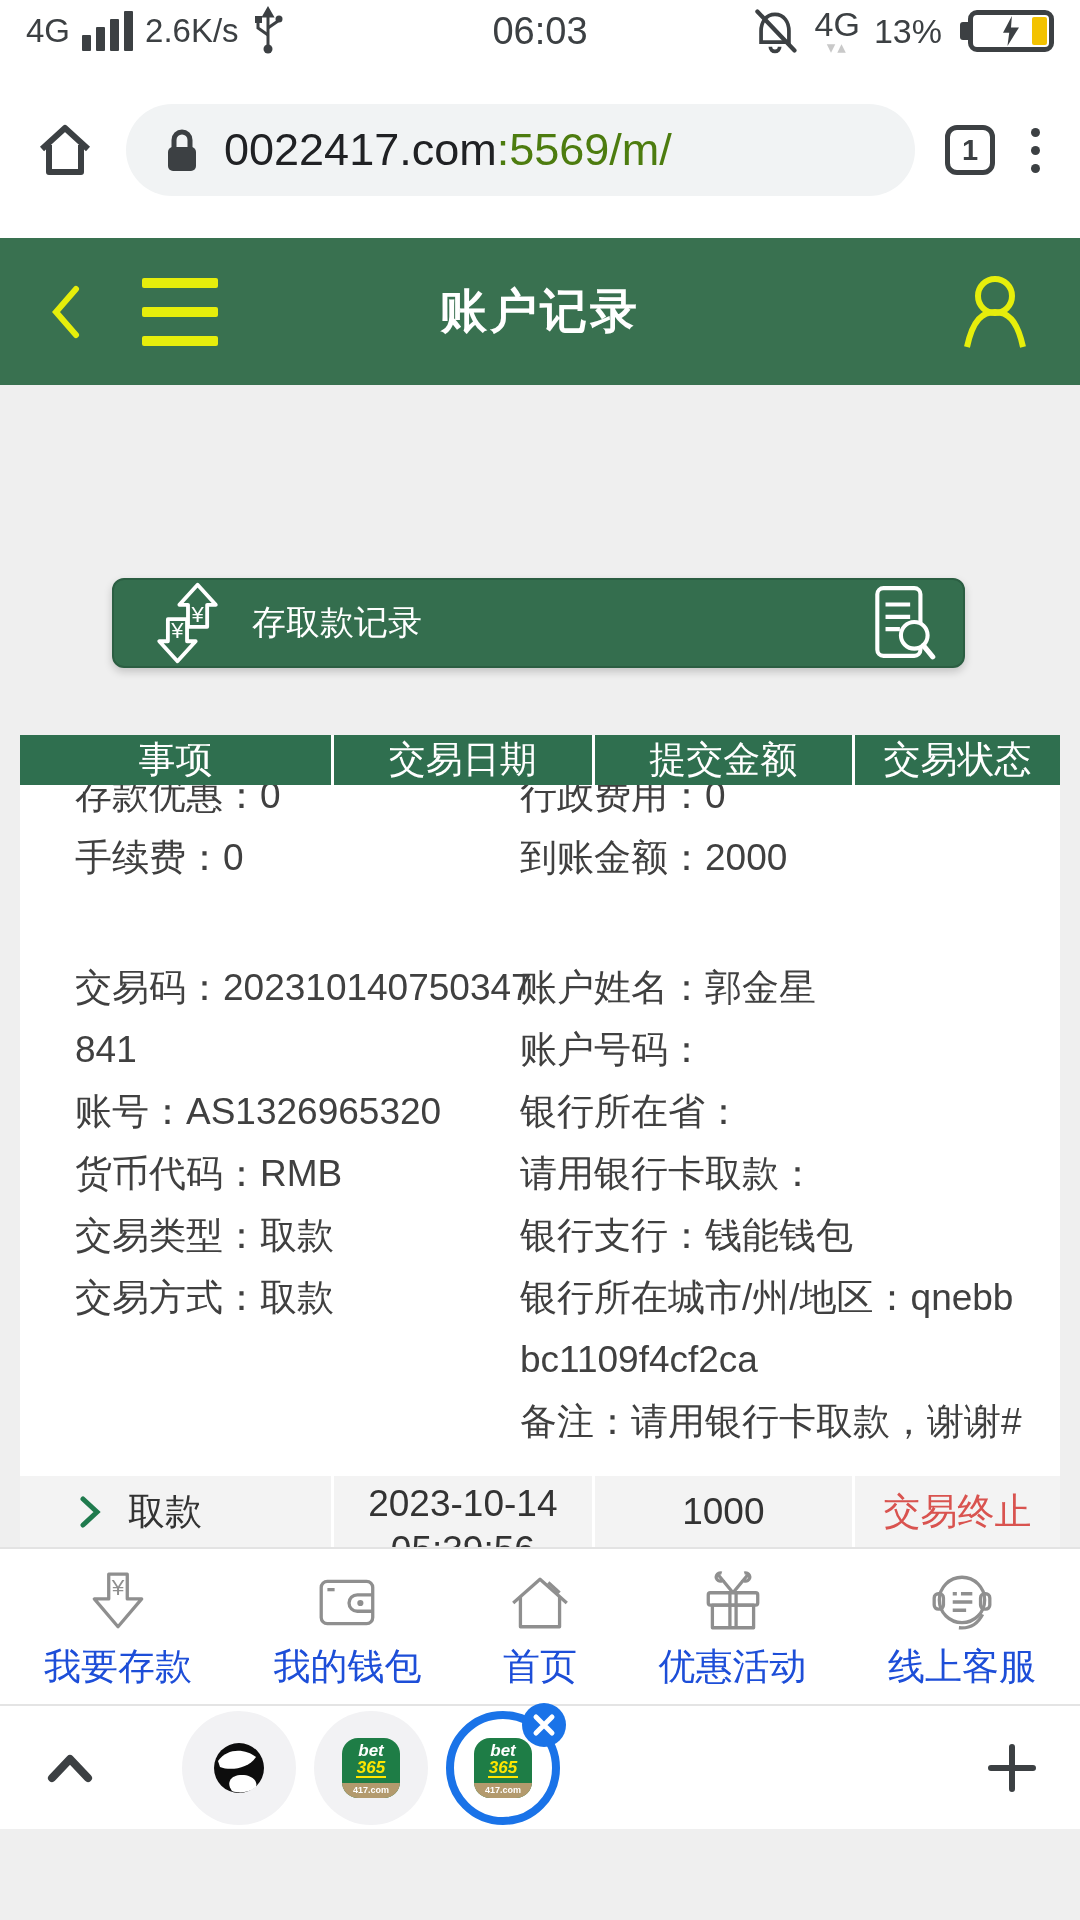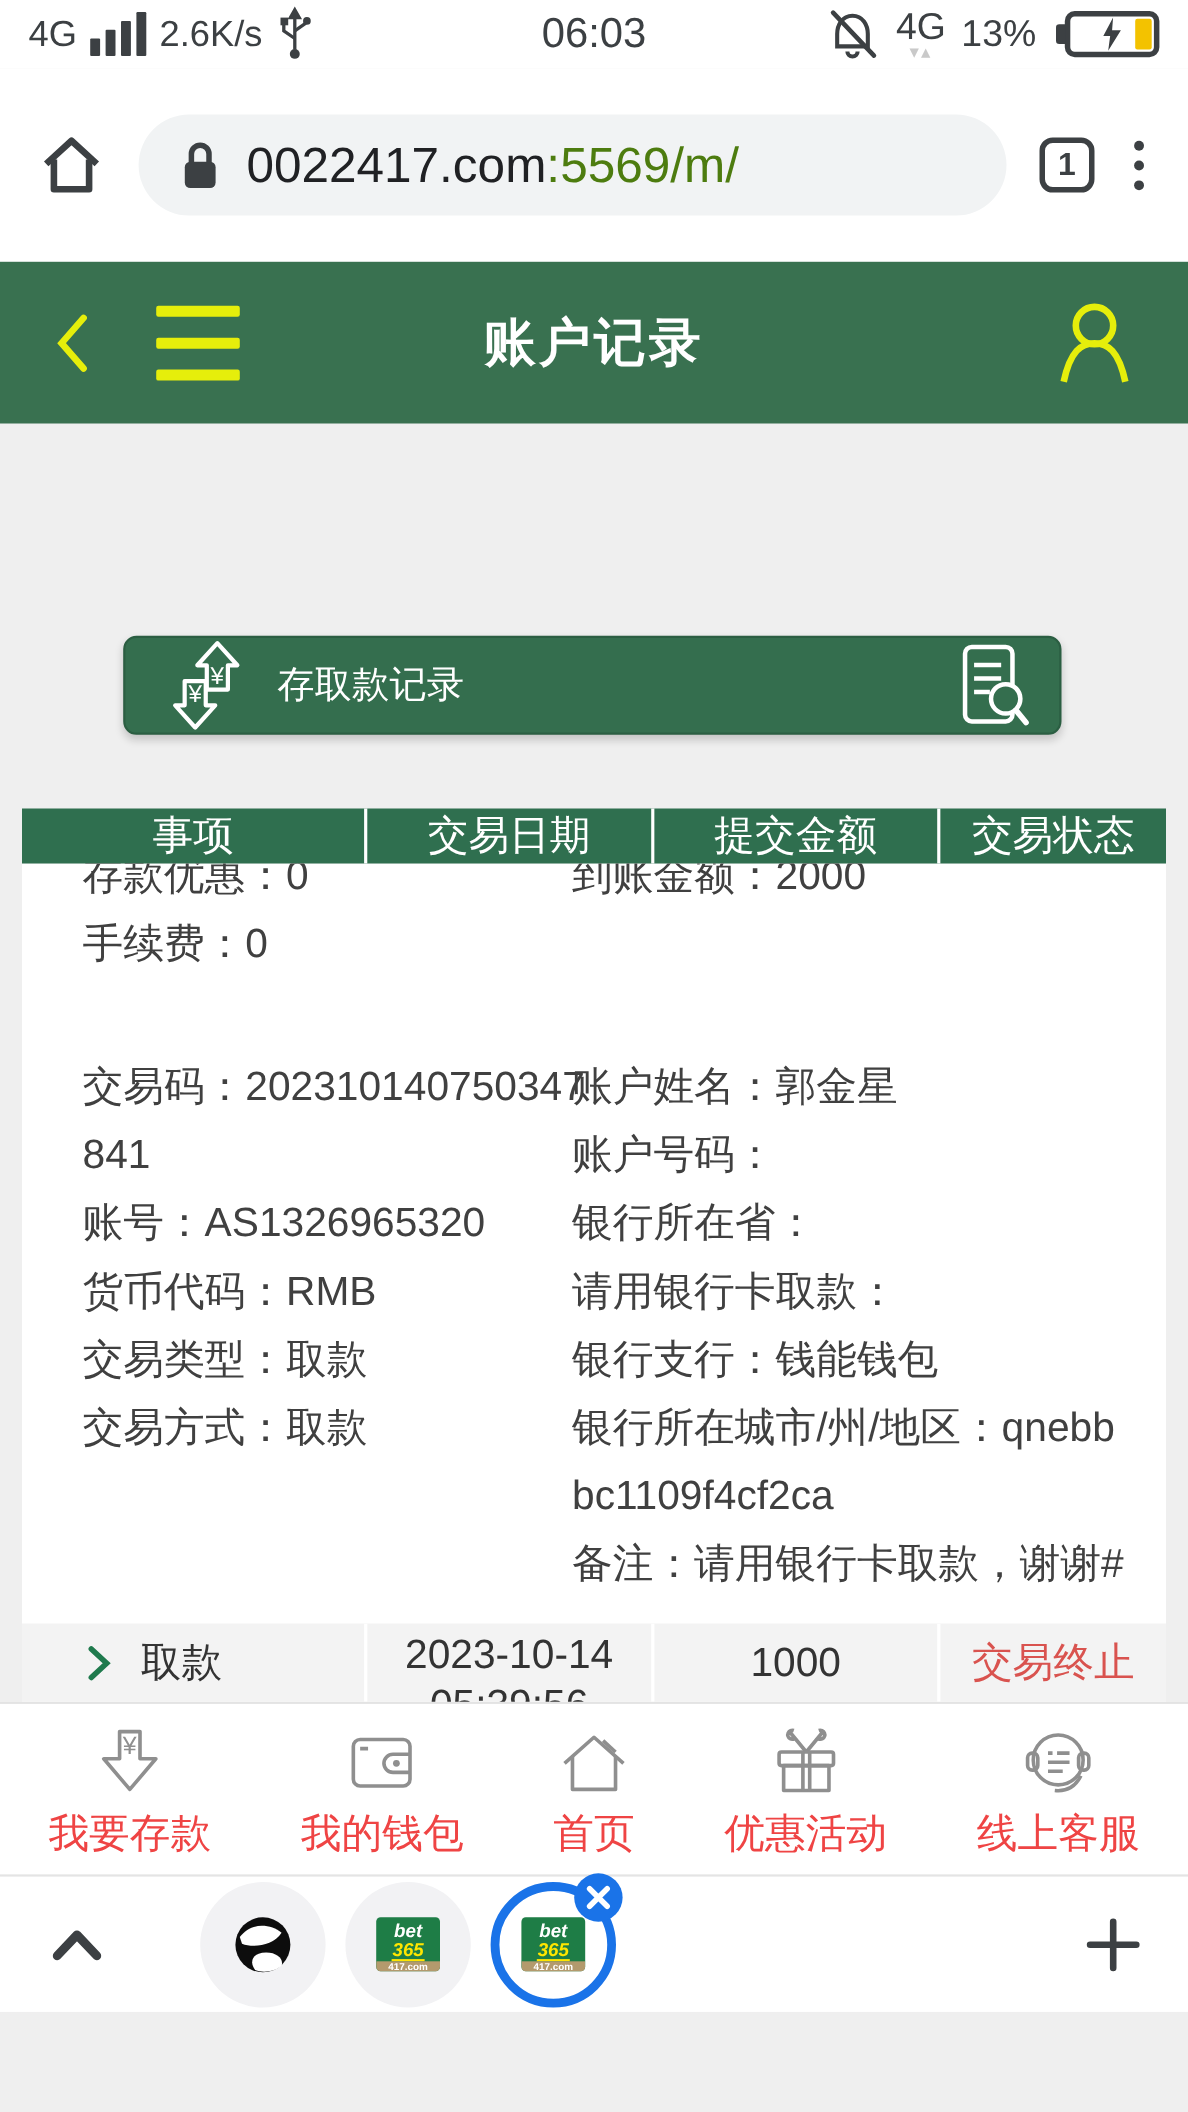--- a/index.html
+++ b/index.html
@@ -57,28 +57,28 @@
 
   .txn-row{margin:0 20px;height:71px;display:flex;background:#fff;overflow:hidden}
   .td{background:#f3f3f3;font-size:37px;color:#333;display:flex;align-items:center;justify-content:center;border-right:3px solid #fff}
   .td.item{justify-content:flex-start;padding-left:58px;gap:26px}
   .td.date{flex-direction:column;justify-content:flex-start;padding-top:5px;line-height:46px}
   .td.status{color:#d9534f;border-right:none}
 
   
   .bottom-nav{height:157px;background:#fff;border-top:2px solid #e3e3e3;display:flex;align-items:flex-end;justify-content:space-between;padding:0 44px 12px}
   .nav-item{display:flex;flex-direction:column;align-items:center;gap:6px}
-  .nav-item span{font-size:37px;color:#ef4444}
+  .nav-item span{font-size:37px;color:#1d4ed8}
 
   
   .tab-bar{height:125px;background:#fff;border-top:2px solid #e4e4e4;display:flex;align-items:center;padding:0 42px}
   .chev-up{margin-right:84px}
   .halo{width:114px;height:114px;border-radius:50%;background:#f2f2f4;display:flex;align-items:center;justify-content:center;margin-right:18px}
   .halo.active{background:#fff;border:8px solid #1a73e8;position:relative}
-  .bet-icon{width:58px;height:49px;border-radius:4px;background:#1e7d46;overflow:hidden;display:flex;flex-direction:column;align-items:center}
+  .bet-icon{width:58px;height:60px;border-radius:16px;background:#1e7d46;overflow:hidden;display:flex;flex-direction:column;align-items:center}
   .bet-line{font-style:italic;font-weight:bold;font-size:17px;line-height:17px;color:#fff}
   .bet-line.n365{color:#ffe600;border-bottom:2px solid #ffe600;padding:0 1px}
   .bet-strip{margin-top:auto;width:100%;height:15px;background:#b39a6d;color:#fff;font-size:9px;font-weight:bold;
              display:flex;align-items:center;justify-content:center}
   .x-badge{position:absolute;top:-16px;right:-14px;width:44px;height:44px;border-radius:50%;background:#1a73e8;
            display:flex;align-items:center;justify-content:center}
   .plus{margin-left:auto}
 </style>
 </head>
 <body>
@@ -203,20 +203,21 @@
   <div class="th w4">交易状态</div>
 </div>
 
 <div class="panel">
   <div class="cols sec-a">
     <div class="col-l">
       <div class="f-line">存款优惠：0</div>
       <div class="f-line">手续费：0</div>
     </div>
     <div class="col-r">
+      <div class="f-line">行政费用：0</div>
       <div class="f-line">到账金额：2000</div>
     </div>
   </div>
   <div class="cols sec-b">
     <div class="col-l">
       <div class="f-line">交易码：202310140750347</div>
       <div class="f-line">841</div>
       <div class="f-line">账号：AS1326965320</div>
       <div class="f-line">货币代码：RMB</div>
       <div class="f-line">交易类型：取款</div>

